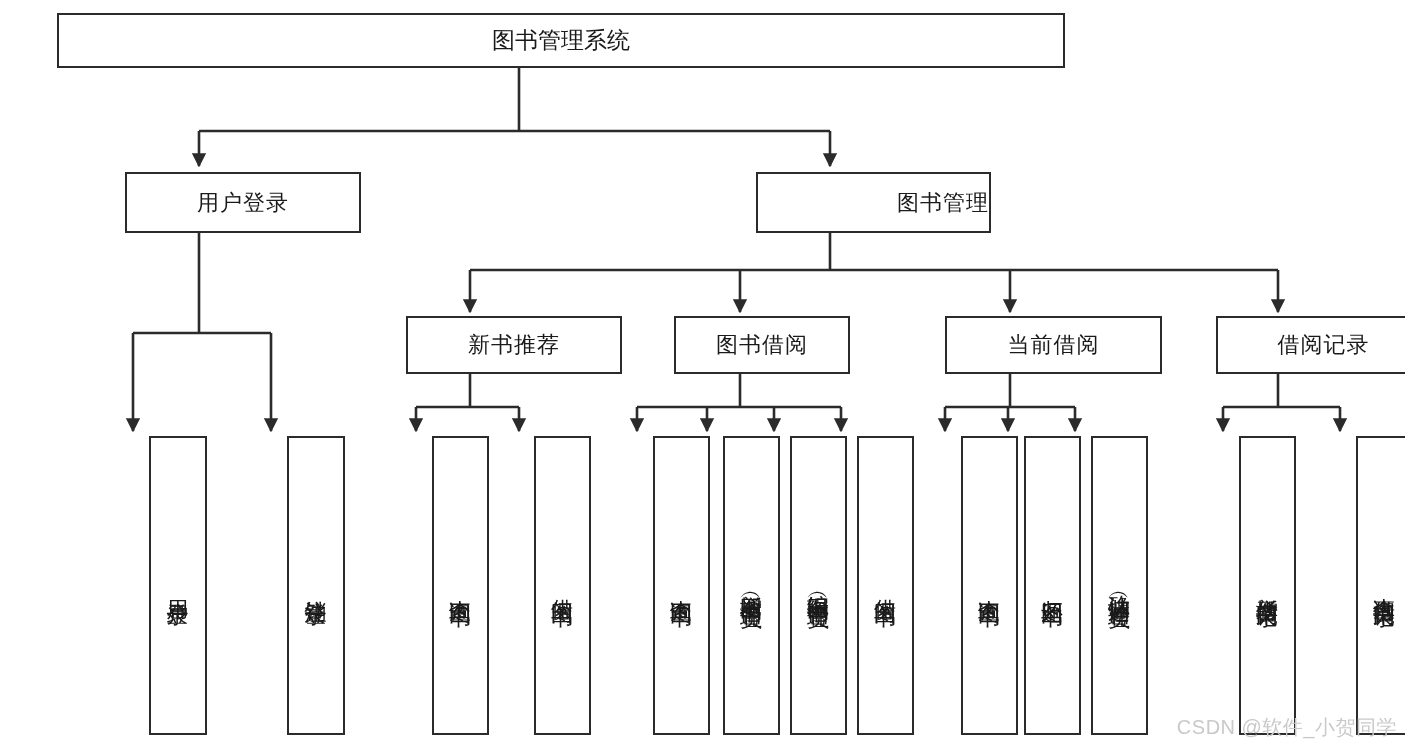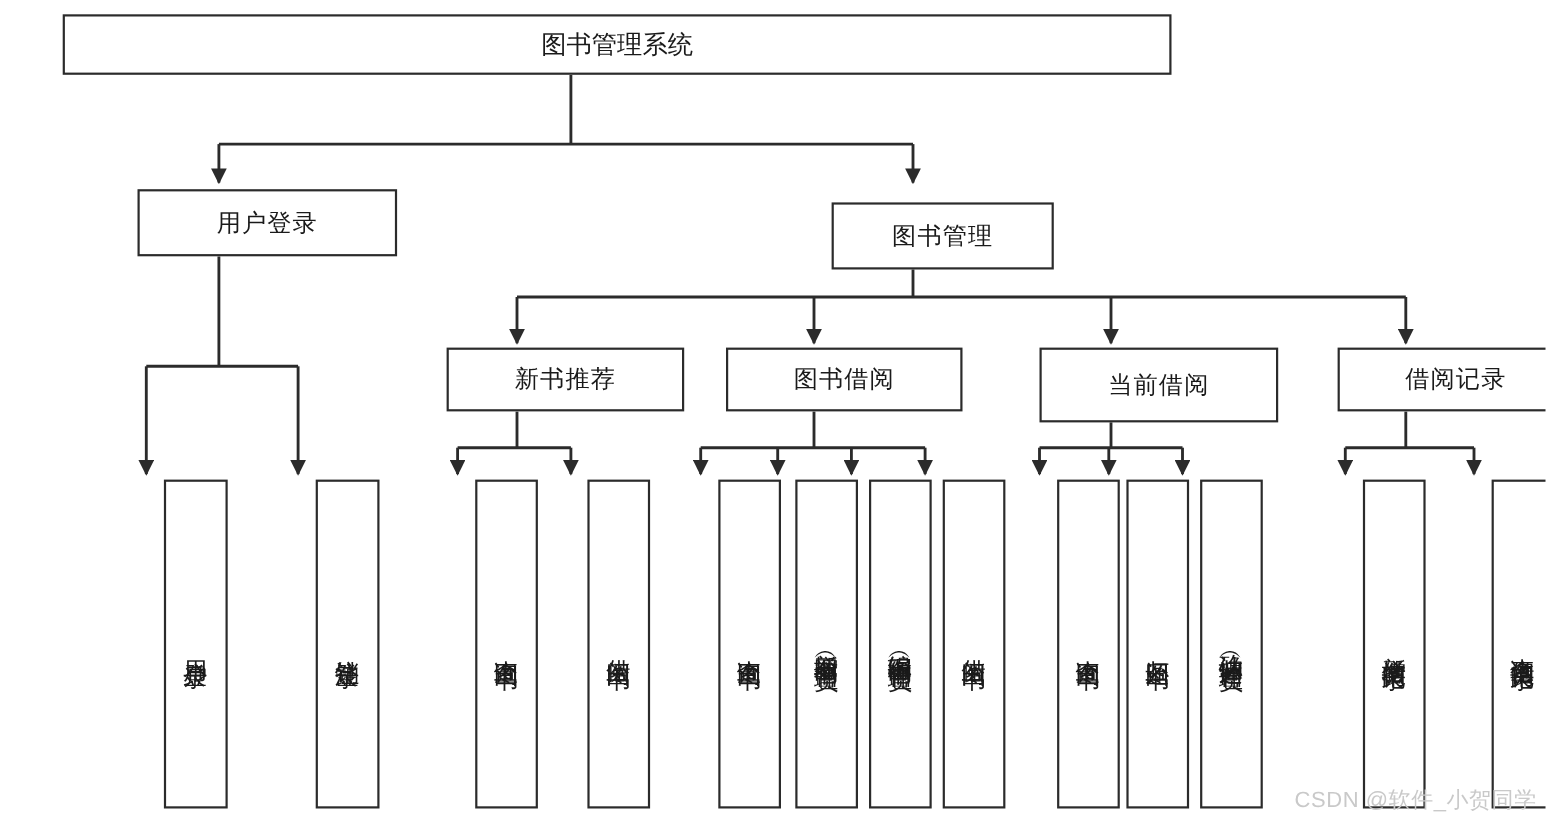--- a/index.html
+++ b/index.html
@@ -84,31 +84,31 @@
     </g>
   </svg>
 
   <div class="node root" style="left:13px;top:13px;width:1008px;height:55px;">
     <span>图书管理系统</span>
   </div>
 
   <div class="node h" style="left:81px;top:172px;width:236px;height:61px;">
     <span>用户登录</span>
   </div>
-  <div class="node h" style="left:712px;top:184px;width:202px;height:61px;">
+  <div class="node h" style="left:712px;top:172px;width:235px;height:61px;justify-content:flex-end;">
     <span>图书管理</span>
   </div>
 
   <div class="node h" style="left:362px;top:316px;width:216px;height:58px;">
     <span>新书推荐</span>
   </div>
-  <div class="node h" style="left:616px;top:316px;width:215px;height:58px;">
+  <div class="node h" style="left:630px;top:316px;width:176px;height:58px;">
     <span>图书借阅</span>
   </div>
-  <div class="node h" style="left:901px;top:316px;width:217px;height:68px;">
+  <div class="node h" style="left:901px;top:316px;width:217px;height:58px;">
     <span>当前借阅</span>
   </div>
   <div class="node h" style="left:1172px;top:316px;width:215px;height:58px;">
     <span>借阅记录</span>
   </div>
 
   <div class="node leaf" style="left:105px;top:436px;width:58px;height:299px;">
     <span>用户登录</span>
   </div>
   <div class="node leaf" style="left:243px;top:436px;width:58px;height:299px;">

